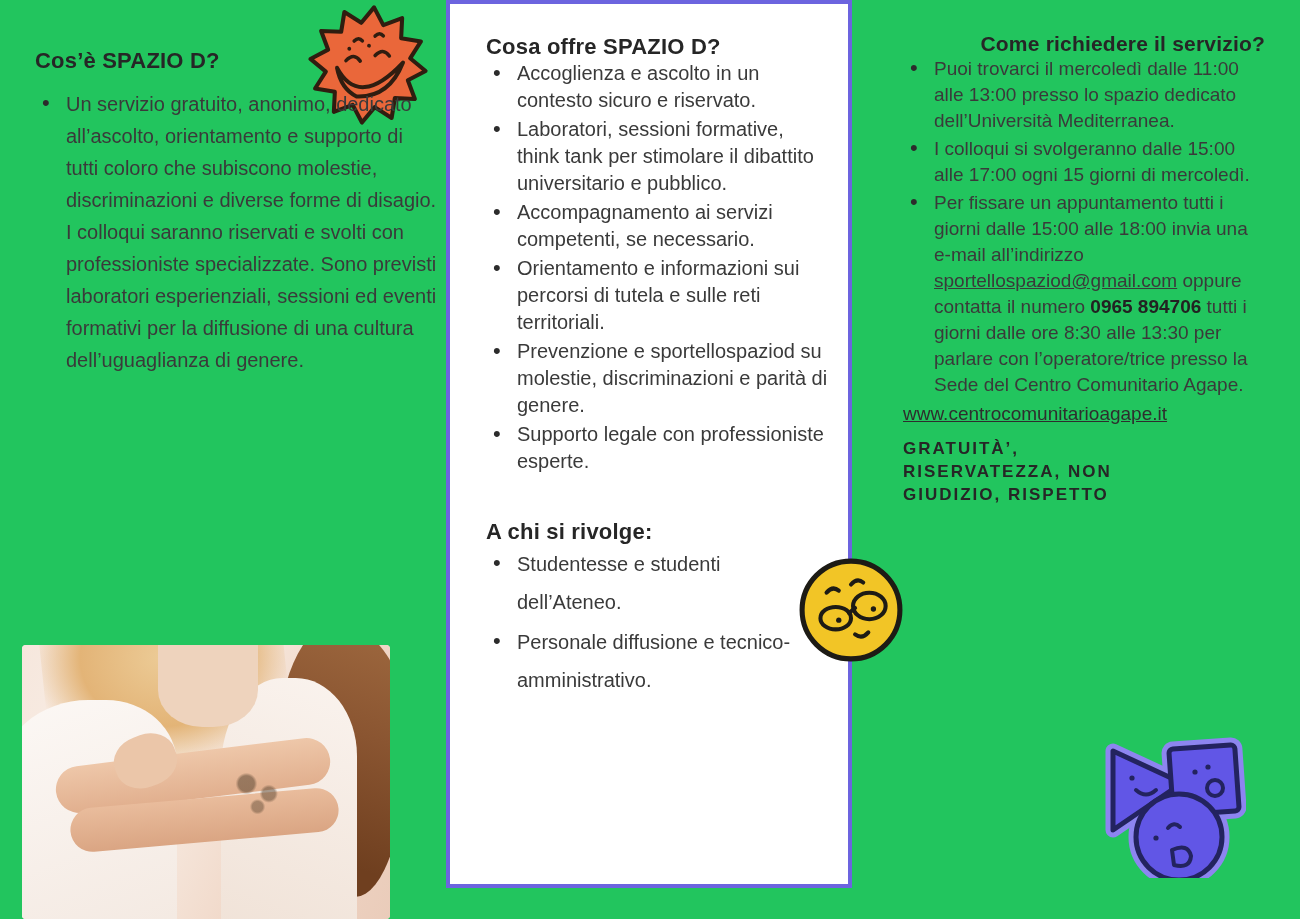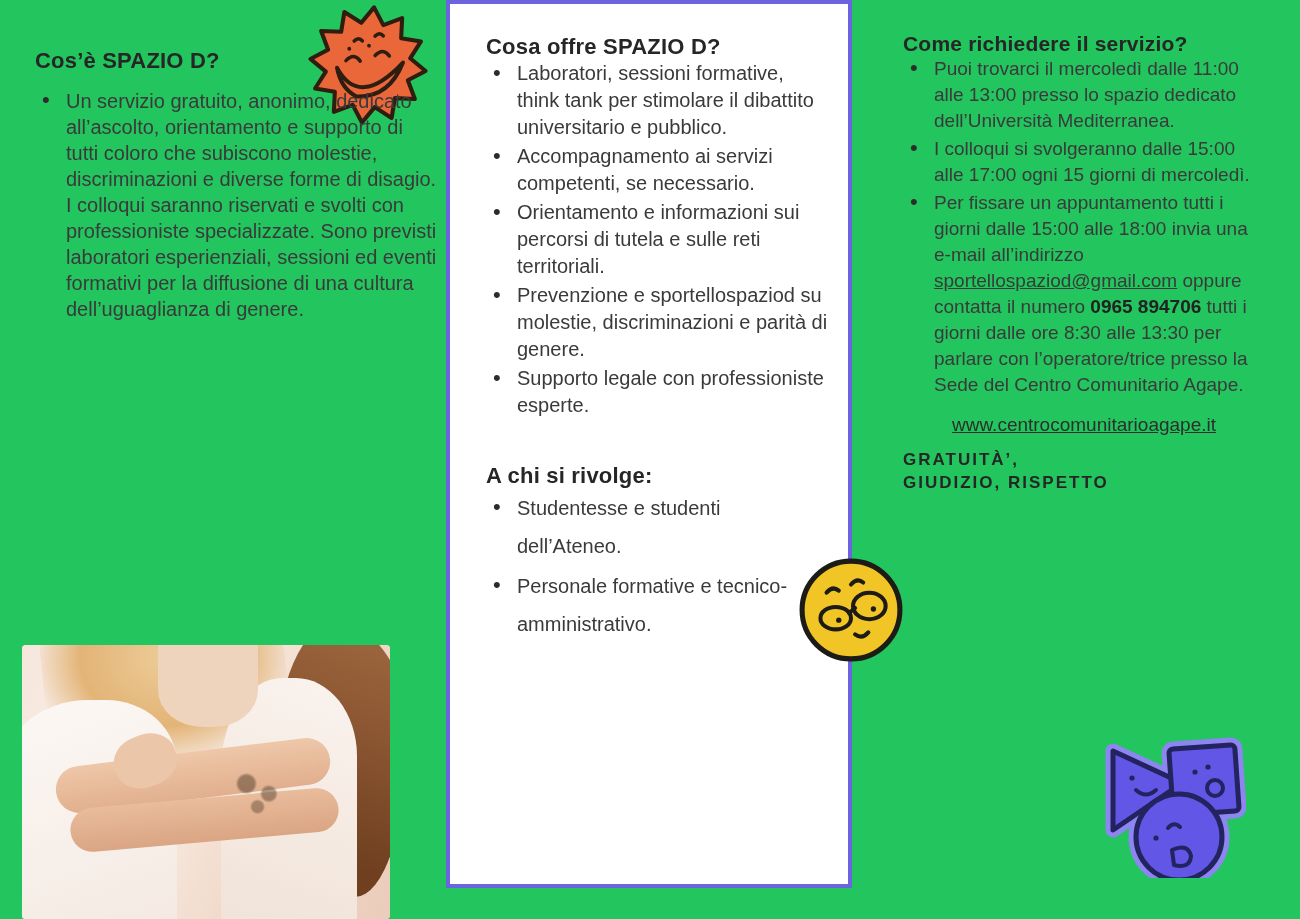--- a/index.html
+++ b/index.html
@@ -7,21 +7,21 @@
   .page{position:relative;width:1300px;height:919px;background:#22c55e;}
 
   
   .sec-title{font-weight:700;color:#262626;font-size:22px;letter-spacing:.2px;}
   ul.blist{list-style:none;margin:0;padding:0;}
   ul.blist li{position:relative;padding-left:31px;margin:0 0 2px 0;}
   ul.blist li::before{content:"\2022";position:absolute;left:7px;top:-1px;color:#2c2c2c;font-size:22px;}
 
   
   .left-title{position:absolute;left:35px;top:48px;}
-  .left-list{position:absolute;left:35px;top:88px;width:402px;font-size:20px;line-height:26px;}
+  .left-list{position:absolute;left:35px;top:88px;width:402px;font-size:20px;line-height:32px;}
 
   .sun{position:absolute;left:303px;top:4px;width:130px;height:124px;}
 
   
   .photo{position:absolute;left:22px;top:645px;width:368px;height:274px;overflow:hidden;border-radius:4px;background:#f3e2d8;}
   .photo div{position:absolute;}
   .p-bg{inset:0;background:linear-gradient(115deg,#f6e7dd 0%,#f9efe7 35%,#f0d7c7 70%,#eaccba 100%);}
   .p-hairblonde{left:6%;top:-14%;width:66%;height:56%;transform:rotate(-6deg);
     background:radial-gradient(ellipse at 50% 32%,#eccb96 0%,#e3b477 48%,rgba(227,180,119,0) 76%);}
   .p-hairbrown{right:-5%;top:-8%;width:36%;height:100%;
@@ -47,27 +47,27 @@
   .panel{position:absolute;left:446px;top:0;width:406px;height:888px;border:4px solid #6c64df;box-sizing:border-box;background:#ffffff;}
   .panel-inner{padding:30px 26px 0 36px;}
   .offers-list{margin-top:26px;font-size:20px;line-height:27px;width:344px;}
   .sub-title{margin-top:44px;}
   .sub-list{margin-top:24px;font-size:20px;line-height:38px;width:344px;}
 
   .smiley{position:absolute;left:797px;top:556px;width:108px;height:108px;z-index:5;}
 
   
   .right-col{position:absolute;left:903px;top:32px;width:362px;}
-  .right-title{font-size:21px;}
+  .right-title{font-size:21px;text-align:right;}
   .right-list{margin-top:24px;font-size:19px;line-height:26px;}
   .right-list li{margin-bottom:25px;}
   .right-list li::before{font-size:19px;top:0;}
   .link{text-decoration:underline;margin-top:28px;}
   .bold{font-weight:700;color:#222;}
-  .site-link{display:block;margin-top:16px;text-align:center;font-size:19px;color:#2e2e2e;text-decoration:underline;cursor:pointer;}
+  .site-link{display:block;margin-top:5px;font-size:19px;color:#2e2e2e;text-decoration:underline;cursor:pointer;}
   .values{margin-top:12px;text-align:left;font-weight:700;color:#262626;font-size:17px;letter-spacing:2px;line-height:23px;}
 
   .shapes{position:absolute;left:1096px;top:724px;width:150px;height:154px;}
 </style>
 </head>
 <body>
 
 <div class="page">
 
   <div class="sec-title left-title">Cos’è SPAZIO D?</div>
@@ -103,30 +103,31 @@
     <div class="p-arm1"></div>
     <div class="p-arm2"></div>
     <div class="p-hand"></div>
     <div class="p-tattoo"></div>
   </div>
 
   <div class="panel">
     <div class="panel-inner">
       <div class="sec-title">Cosa offre SPAZIO D?</div>
       <ul class="blist offers-list">
+        <li>Accoglienza e ascolto in un contesto sicuro e riservato.</li>
         <li>Laboratori, sessioni formative, think tank per stimolare il dibattito universitario e pubblico.</li>
         <li>Accompagnamento ai servizi competenti, se necessario.</li>
         <li>Orientamento e informazioni sui percorsi di tutela e sulle reti territoriali.</li>
         <li>Prevenzione e sportellospaziod su molestie, discriminazioni e parità di genere.</li>
         <li>Supporto legale con professioniste esperte.</li>
       </ul>
       <div class="sec-title sub-title">A chi si rivolge:</div>
       <ul class="blist sub-list">
         <li>Studentesse e studenti dell’Ateneo.</li>
-        <li>Personale formative e tecnico-amministrativo.</li>
+        <li>Personale diffusione e tecnico-amministrativo.</li>
       </ul>
     </div>
   </div>
 
   <span class="smiley">
     <svg viewBox="0 0 106 106" width="108" height="108">
       <circle cx="53" cy="53" r="48" fill="#f2c526" stroke="#1d1b15" stroke-width="5"></circle>
       <g stroke="#1d1b15" stroke-width="4" fill="none" stroke-linecap="round">
         <ellipse cx="38" cy="61" rx="15" ry="11"></ellipse>
         <ellipse cx="71" cy="49" rx="16" ry="13"></ellipse>
@@ -143,20 +144,21 @@
   <div class="right-col">
     <div class="sec-title right-title">Come richiedere il servizio?</div>
     <ul class="blist right-list">
       <li><span>Puoi trovarci il mercoledì dalle 11:00 alle 13:00 presso lo spazio dedicato dell’Università Mediterranea.</span></li>
       <li><span>I colloqui si svolgeranno dalle 15:00 alle 17:00 ogni 15 giorni di mercoledì.</span></li>
       <li><span>Per fissare un appuntamento tutti i giorni dalle 15:00 alle 18:00 invia una e-mail all’indirizzo </span><span class="link">sportellospaziod@gmail.com</span><span> oppure contatta il numero </span><span class="bold">0965 894706</span><span> tutti i giorni dalle ore 8:30 alle 13:30 per parlare con l’operatore/trice presso la Sede del Centro Comunitario Agape.</span></li>
     </ul>
     <span class="site-link">www.centrocomunitarioagape.it</span>
     <div class="values">
       <div>GRATUITÀ’,</div>
+      <div>RISERVATEZZA, NON</div>
       <div>GIUDIZIO, RISPETTO</div>
     </div>
   </div>
 
   <span class="shapes">
     <svg viewBox="0 0 150 154" width="150" height="154">
 
       <g fill="#8d85f0" stroke="#8d85f0" stroke-width="15" stroke-linejoin="round">
         <path d="M17 27 L17 106 L86 59 Z"></path>
         <rect x="75" y="23" width="66" height="66" rx="4" transform="rotate(-4 108 56)"></rect>

